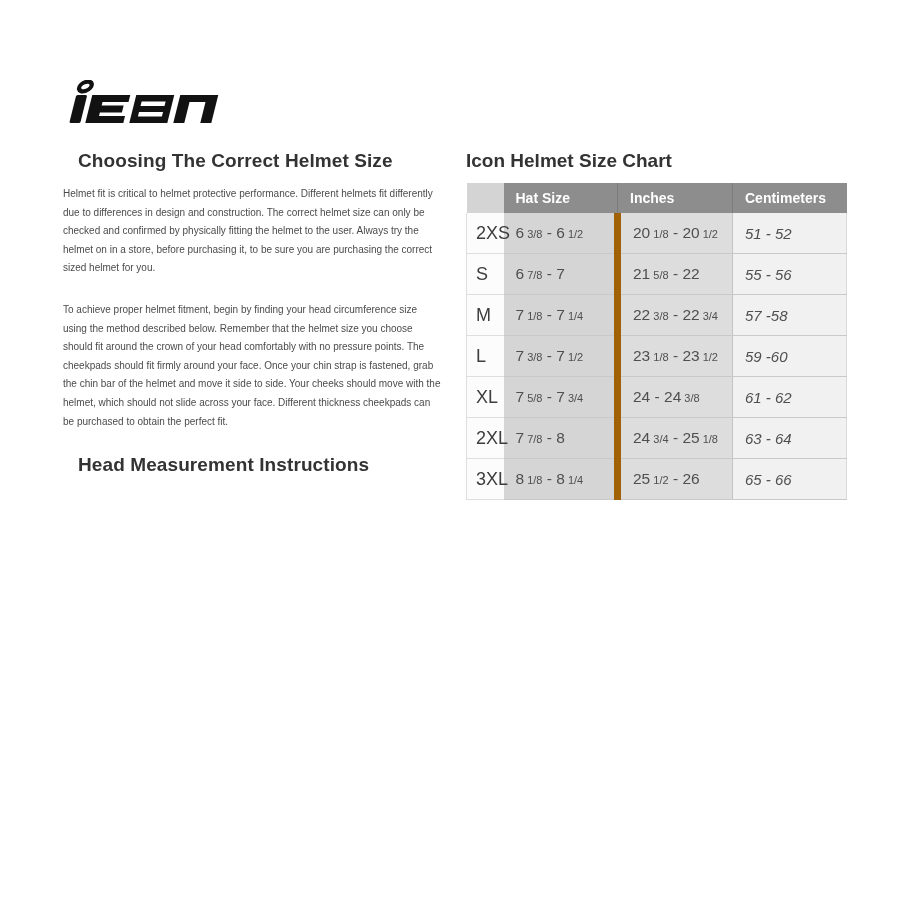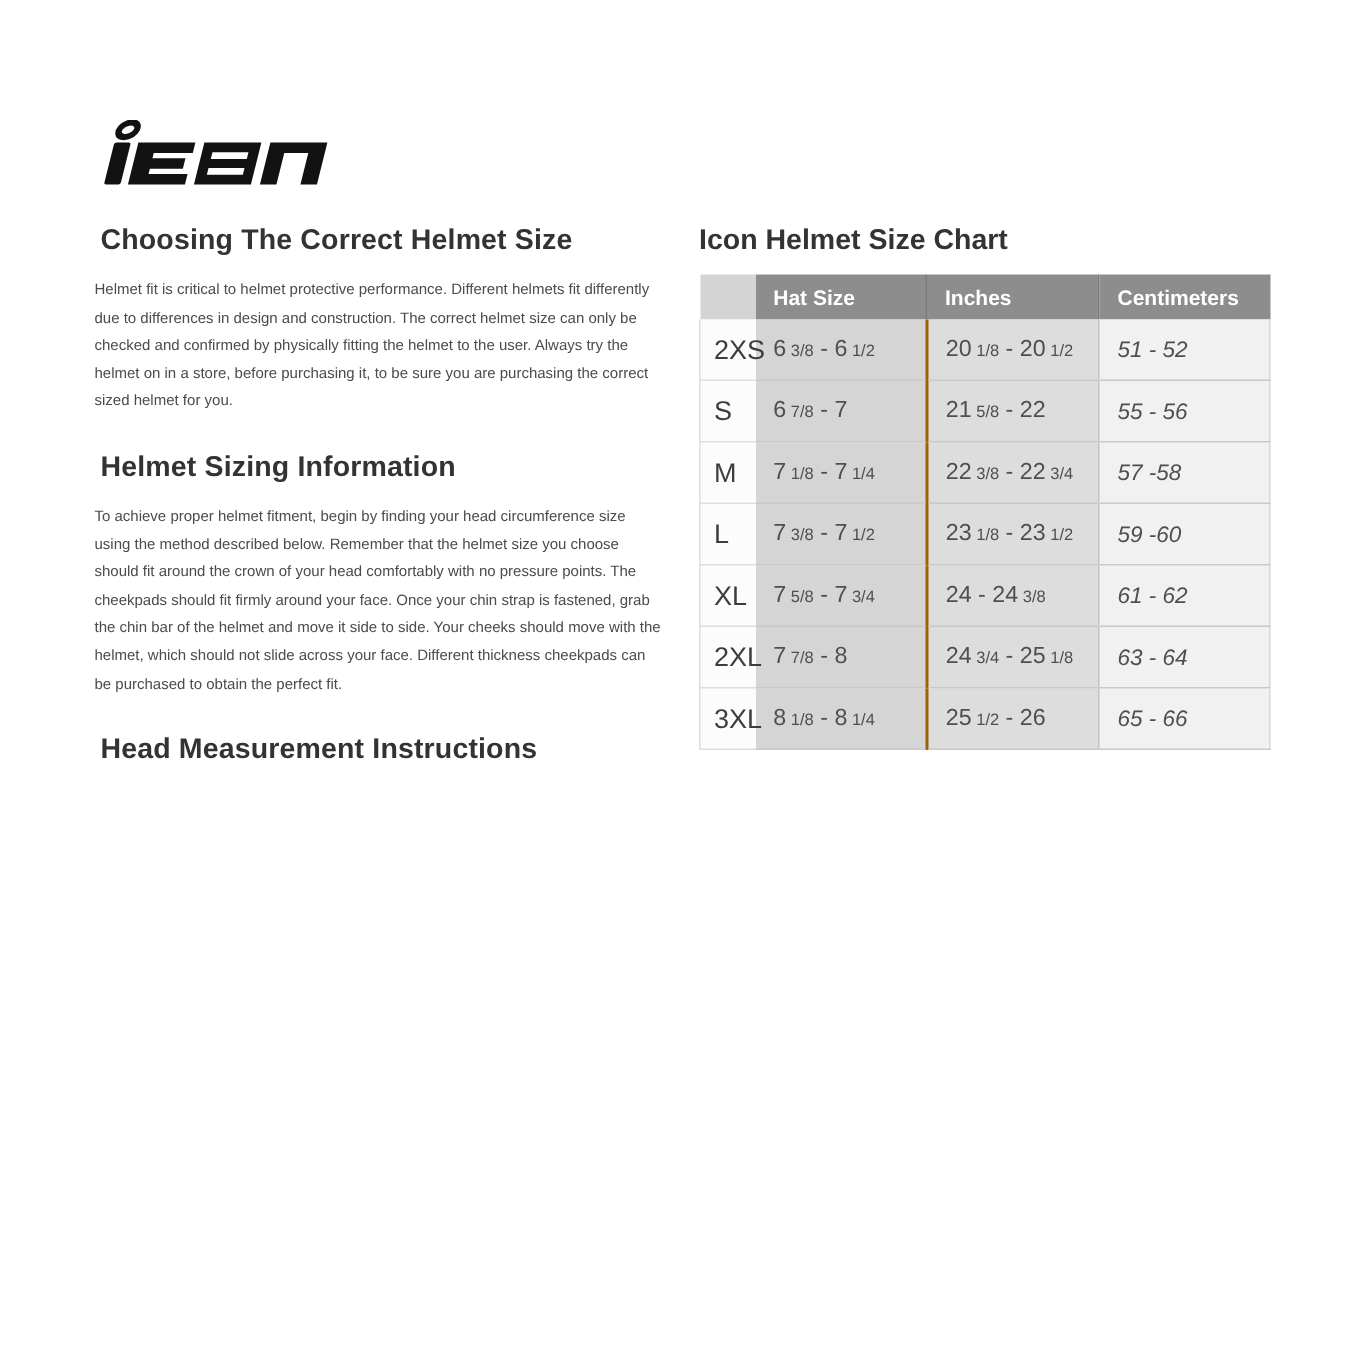--- a/index.html
+++ b/index.html
@@ -6,21 +6,21 @@
   .page {
     position:relative; width:900px; height:900px; background:#fff;
     font-family:"Liberation Sans", sans-serif; overflow:hidden;
   }
   .logo { position:absolute; left:62px; top:80px; width:176px; height:44px; }
 
   .col-left  { position:absolute; left:63px;  top:150px; width:379px; }
   .col-right { position:absolute; left:466px; top:150px; width:380px; }
 
   .section-heading {
-    margin:0 0 14px 4px; font-size:19px; line-height:21px; font-weight:700;
+    margin:0 0 14px 15px; font-size:19px; line-height:21px; font-weight:700;
     color:#333; letter-spacing:0.1px;
   }
   .section-body {
     margin:0 0 23px 0; font-size:10px; line-height:18.6px; color:#4b4b4b;
   }
   .chart-heading {
     margin:0 0 12px 0; font-size:19px; line-height:21px; font-weight:700; color:#333;
   }
 
   table.size-table { border-collapse:collapse; width:380px; table-layout:fixed;padding-left:37px; }
@@ -39,21 +39,21 @@
 
   .size-table tbody td {
     height:40px; vertical-align:middle; padding:0 0 0 12px;
     font-size:15px; color:#4f4f4f; border-bottom:1px solid #c9c9c9;
   }
   .size-table td.col-size {
     background:var(--size-bg,#fcfcfc); font-size:18px; color:#3d3d3d;
     padding-left:9px; border-bottom:1px solid #dedede; border-left:1px solid #dedede;
   }
   .size-table td.col-hat { background:var(--hat-bg,#d5d5d5); }
-  .size-table td.col-in  { background:var(--inches-bg,#dddddd); border-left:2px solid #a16207; }
+  .size-table td.col-in  { background:var(--inches-bg,#dddddd); border-left:7px solid #a16207; }
   .size-table td.col-cm  { background:var(--cm-bg,#f1f1f1); border-left:1px solid #c3c3c3; border-right:1px solid #d9d9d9;font-style:italic; }
 
   .whole, .sep { font-size:15.5px; }
   .frac { font-size:11px; }
 </style>
 </head>
 <body>
 
 <div class="page">
 
@@ -68,21 +68,20 @@
       <path fill-rule="evenodd" d="M64,15 H102 V43 H64 Z M71,21.5 H95 V26 H71 Z M71,32 H95 V36.5 H71 Z"></path>
 
       <path d="M108,15 H146 V43 H135 V22 H119 V43 H108 Z"></path>
     </g>
   </svg>
 
   <div class="col-left">
     <h2 class="section-heading">Choosing The Correct Helmet Size</h2>
     <p class="section-body">Helmet fit is critical to helmet protective performance. Different helmets fit differently due to differences in design and construction. The correct helmet size can only be checked and confirmed by physically fitting the helmet to the user. Always try the helmet on in a store, before purchasing it, to be sure you are purchasing the correct sized helmet for you.</p>
 
-    <h2 class="section-heading">Helmet Sizing Information</h2>
     <p class="section-body">To achieve proper helmet fitment, begin by finding your head circumference size using the method described below. Remember that the helmet size you choose should fit around the crown of your head comfortably with no pressure points. The cheekpads should fit firmly around your face. Once your chin strap is fastened, grab the chin bar of the helmet and move it side to side. Your cheeks should move with the helmet, which should not slide across your face. Different thickness cheekpads can be purchased to obtain the perfect fit.</p>
 
     <h2 class="section-heading">Head Measurement Instructions</h2>
   </div>
 
   <div class="col-right">
     <h2 class="chart-heading">Icon Helmet Size Chart</h2>
 
     <table class="size-table">
       <colgroup>

